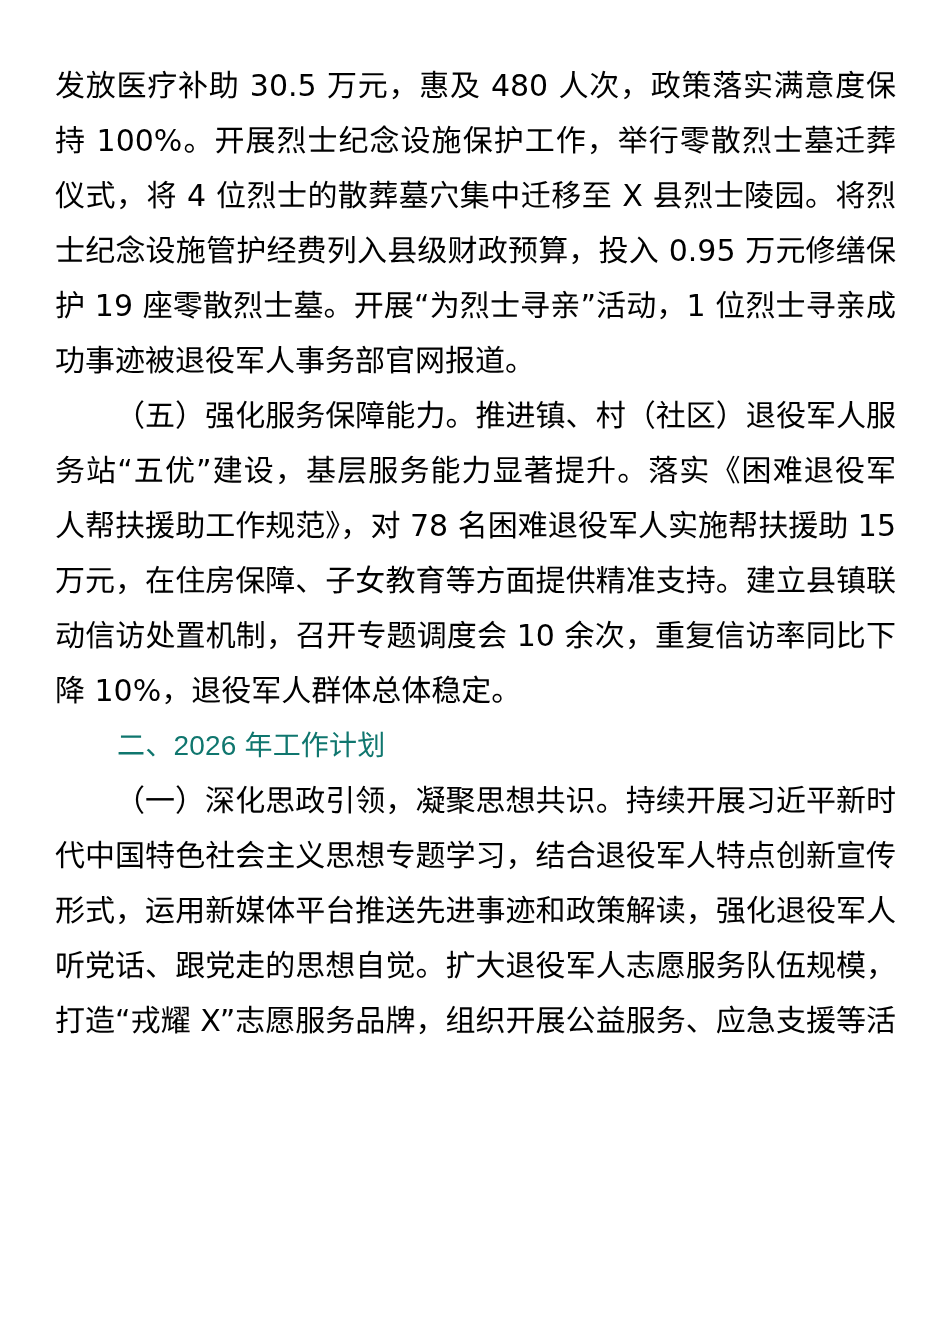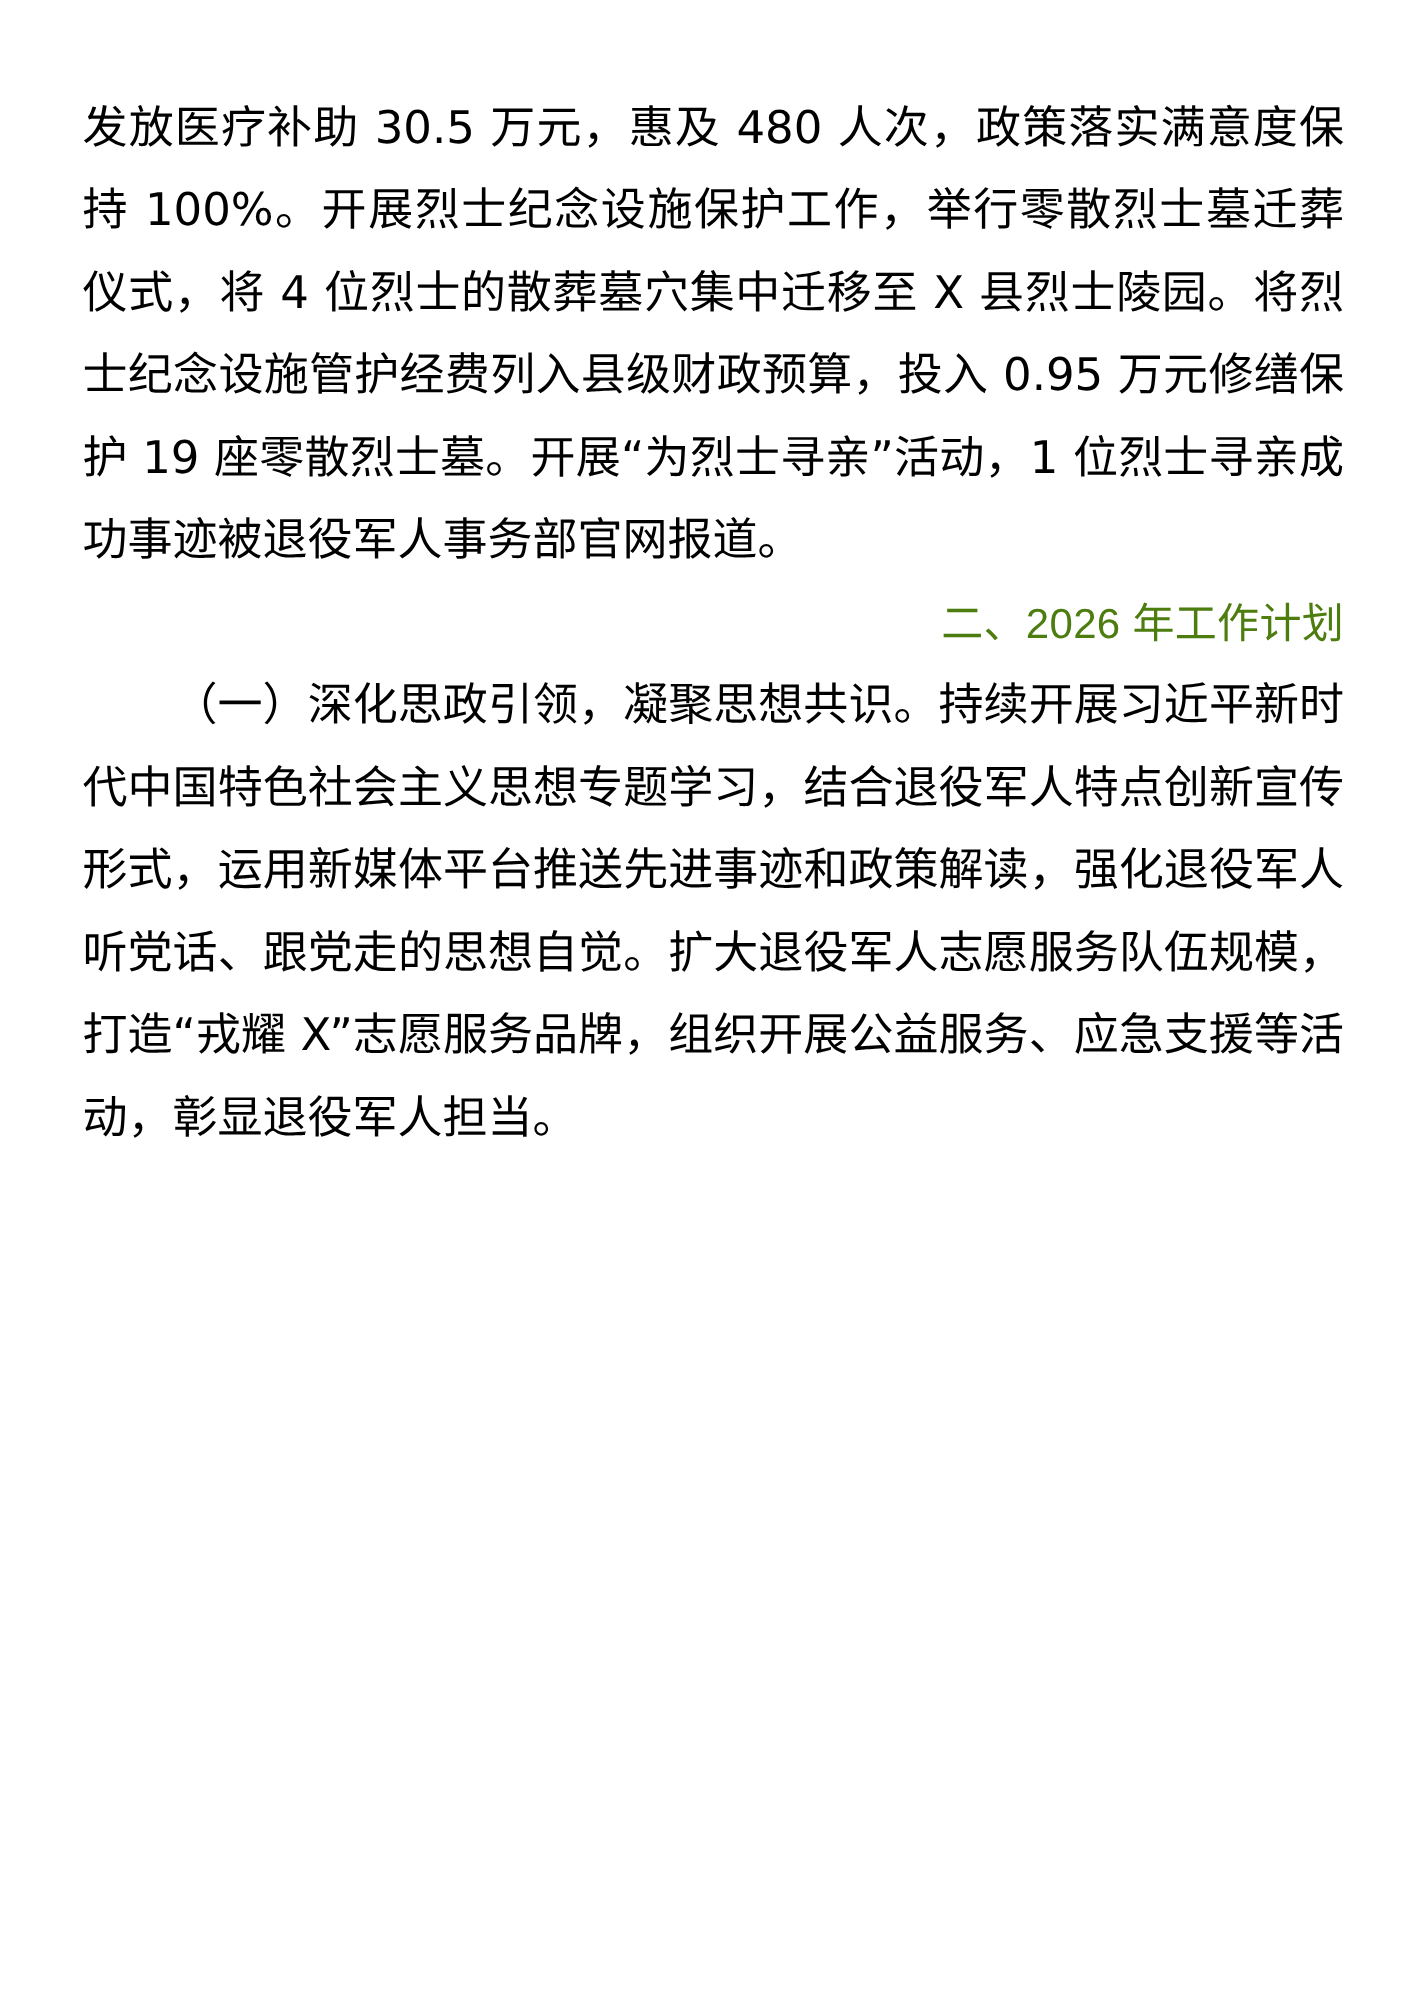--- a/index.html
+++ b/index.html
@@ -41,37 +41,38 @@
   }
   p.para.indent {
     text-indent: 60px;
   }
   p.heading {
     margin: 0;
     padding: 0;
     font-size: 28px;
     line-height: 55px;
     text-indent: 62px;
-    text-align: right;
+    text-align: left;
     font-weight: 400;
-    color: #4d7c0f;
+    color: #0f766e;
     letter-spacing: 0.2px;
     font-family: "Liberation Sans", "DejaVu Sans", sans-serif;
   }
 </style>
 </head>
 <body>
 
 <div id="page">
 
   <div id="doc-body">
 
     <p class="para">发放医疗补助 30.5 万元，惠及 480 人次，政策落实满意度保持 100%。开展烈士纪念设施保护工作，举行零散烈士墓迁葬仪式，将 4 位烈士的散葬墓穴集中迁移至 X 县烈士陵园。将烈士纪念设施管护经费列入县级财政预算，投入 0.95 万元修缮保护 19 座零散烈士墓。开展“为烈士寻亲”活动，1 位烈士寻亲成功事迹被退役军人事务部官网报道。</p>
 
 
+    <p class="para indent">（五）强化服务保障能力。推进镇、村（社区）退役军人服务站“五优”建设，基层服务能力显著提升。落实《困难退役军人帮扶援助工作规范》，对 78 名困难退役军人实施帮扶援助 15 万元，在住房保障、子女教育等方面提供精准支持。建立县镇联动信访处置机制，召开专题调度会 10 余次，重复信访率同比下降 10%，退役军人群体总体稳定。</p>
 
     <p class="heading">二、2026 年工作计划</p>
 
     <p class="para indent">（一）深化思政引领，凝聚思想共识。持续开展习近平新时代中国特色社会主义思想专题学习，结合退役军人特点创新宣传形式，运用新媒体平台推送先进事迹和政策解读，强化退役军人听党话、跟党走的思想自觉。扩大退役军人志愿服务队伍规模，打造“戎耀 X”志愿服务品牌，组织开展公益服务、应急支援等活动，彰显退役军人担当。</p>
 
   </div>
 
 </div>
 
 </body></html>

